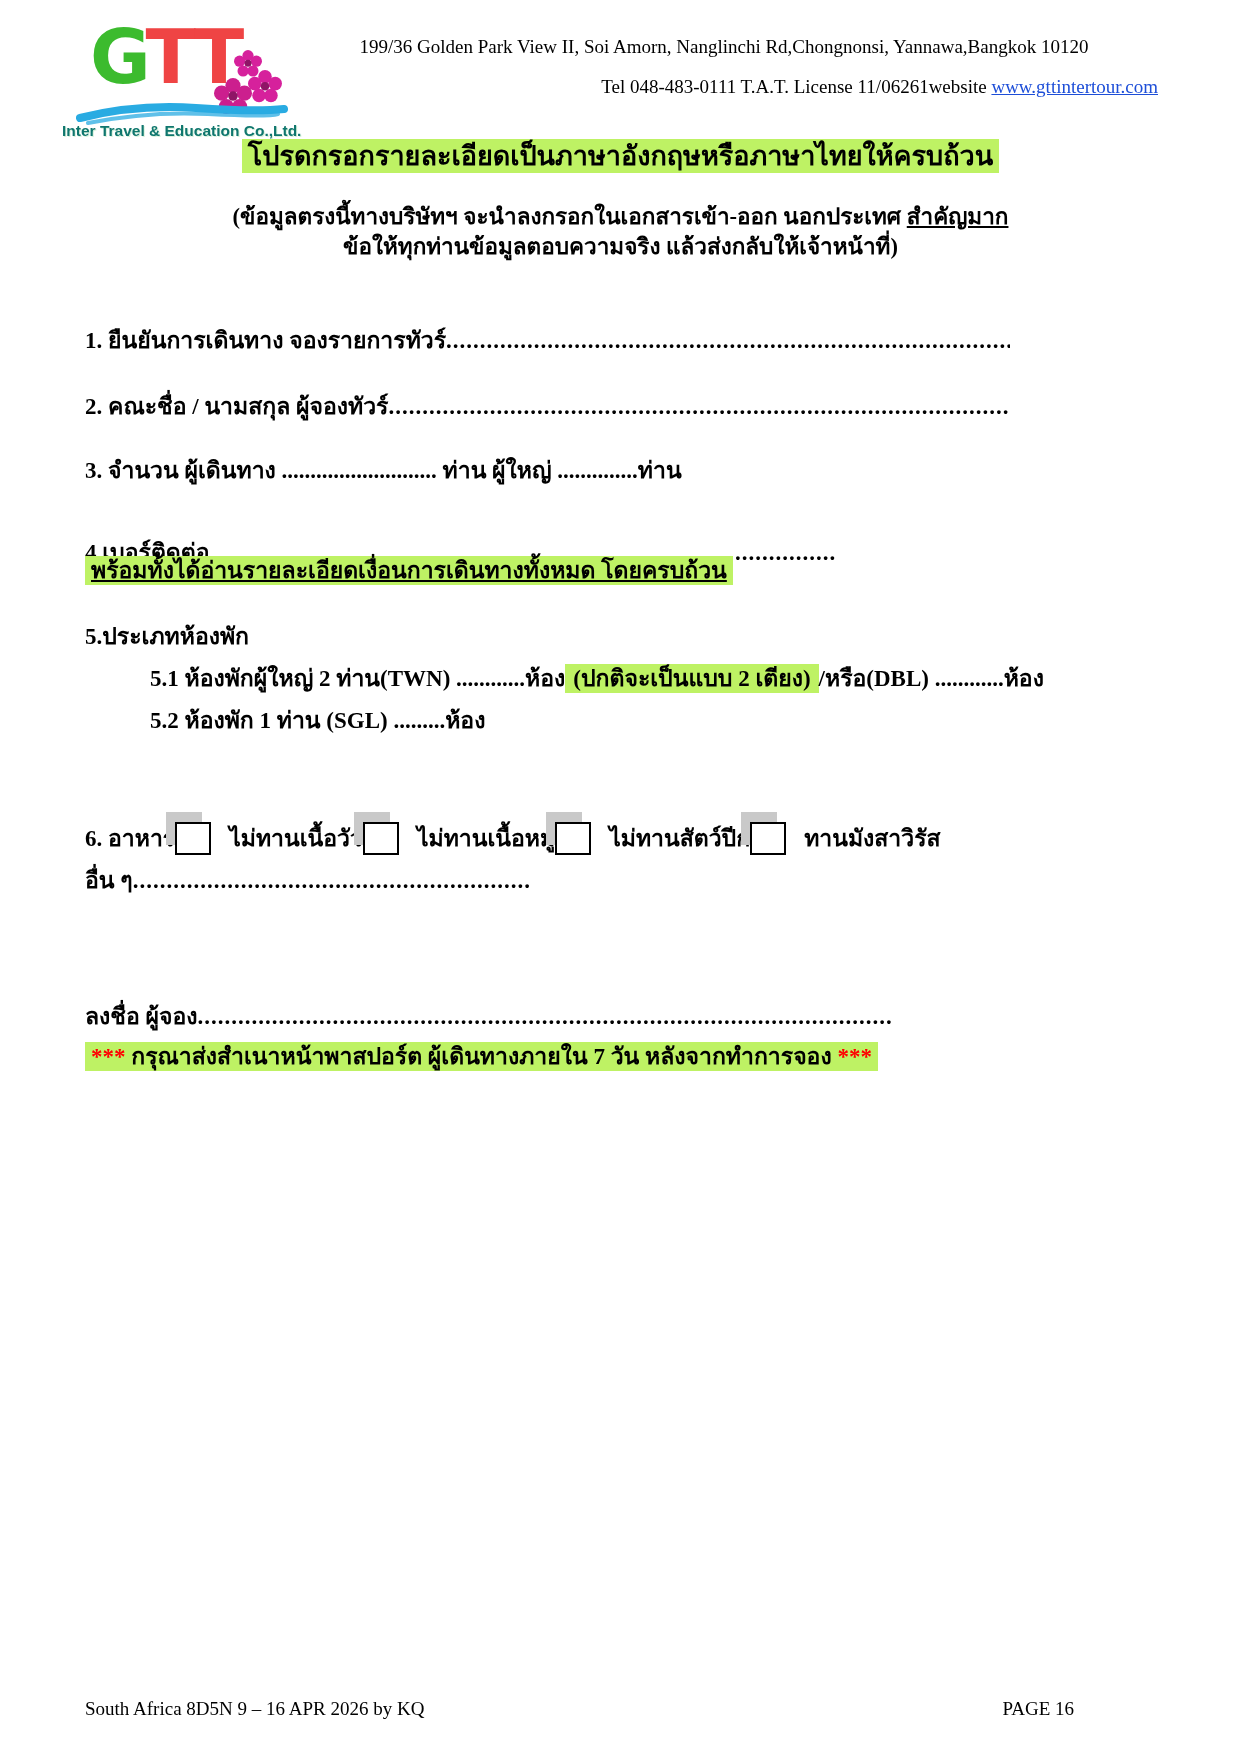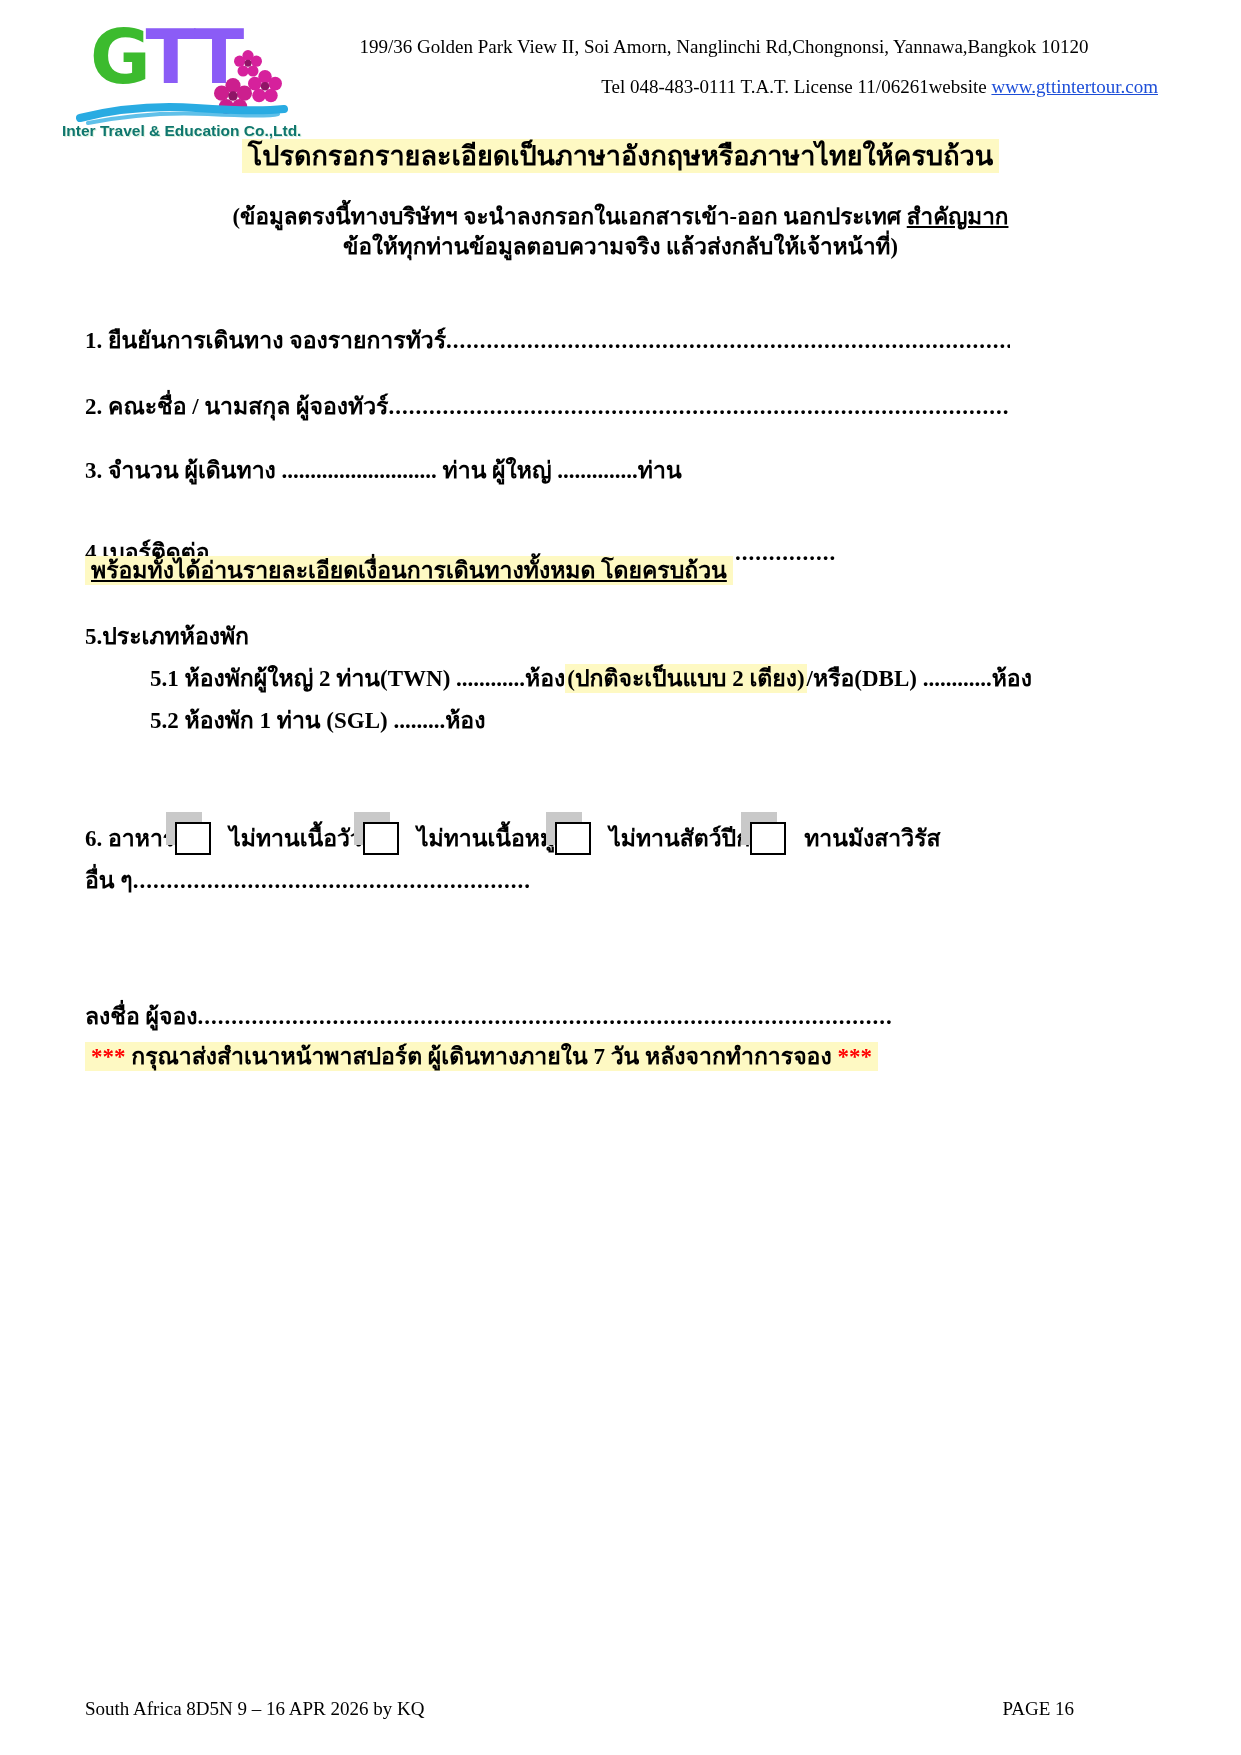--- a/index.html
+++ b/index.html
@@ -9,36 +9,36 @@
     margin:0 auto;
     background:#ffffff;
     font-family:"Liberation Serif","DejaVu Serif",serif;
     color:#000;
     overflow:hidden;
   }
   
   .logo{position:absolute;left:62px;top:26px;width:230px;height:110px;}
   .logo-letters{position:absolute;left:28px;top:-6px;font-family:"DejaVu Sans","Liberation Sans",sans-serif;font-weight:bold;font-size:74px;letter-spacing:-4px;line-height:1;}
   .logo-g{color:#3cbb2e;}
-  .logo-tt{color:#8b5cf6;}
+  .logo-tt{color:#ef4444;}
   .flower{position:absolute;}
   .swoosh{position:absolute;left:14px;top:74px;}
   .logo-company{position:absolute;left:0px;top:96px;width:240px;font-family:"Liberation Sans","DejaVu Sans",sans-serif;font-weight:bold;font-size:15.5px;color:#0f766e;text-shadow:1px 1px 0 #d9f2dc;}
   
   .addr{position:absolute;left:290px;right:83px;top:36px;text-align:center;font-size:19px;white-space:nowrap;}
   .tel{position:absolute;left:290px;right:83px;top:76px;text-align:right;font-size:19px;white-space:nowrap;}
   .link{color:#1d4ed8;text-decoration:underline;cursor:pointer;}
   
   .center-row{position:absolute;left:0;width:100%;text-align:center;white-space:nowrap;}
   .title-row{top:134px;}
   .title-text{font-size:27px;font-weight:bold;}
   .intro{font-size:22.5px;font-weight:bold;}
   .intro1{top:198px;}
   .intro2{top:228px;}
-  .hl{background:#fef9c3;padding:2px 6px;font-family:Liberation Serif, serif;}
+  .hl{background:#bef264;padding:2px 6px;font-family:Liberation Serif, serif;}
   .ul{text-decoration:underline;}
   
   .line{position:absolute;left:85px;font-size:23px;font-weight:bold;white-space:nowrap;}
   .clip{width:925px;overflow:hidden;}
   .indent{left:150px;}
   .dots{letter-spacing:1px;}
   
   .food-row{display:flex;align-items:center;}
   .food-opt{display:flex;align-items:center;gap:18px;}
   .cb{display:inline-block;width:32px;height:29px;background:#ffffff;border:2.5px solid #000;box-shadow:-9px -10px 0 0 #c9c9c9;cursor:pointer;}
@@ -111,21 +111,21 @@
 
   <div class="line clip" style="top:388px;"><span>2. คณะชื่อ / นามสกุล ผู้จองทัวร์</span><span class="dots">..................................................................................................................................................</span></div>
 
   <div class="line" style="top:452px;">3. จำนวน ผู้เดินทาง ........................... ท่าน ผู้ใหญ่ ..............ท่าน</div>
 
   <div class="line" style="top:534px;"><span>4.เบอร์ติดต่อ </span><span class="dots">............................................................................................</span></div>
 
   <div class="line" style="top:552px;"><span class="hl ul">พร้อมทั้งได้อ่านรายละเอียดเงื่อนการเดินทางทั้งหมด โดยครบถ้วน</span></div>
 
   <div class="line" style="top:618px;">5.ประเภทห้องพัก</div>
-  <div class="line indent" style="top:660px;"><span>5.1 ห้องพักผู้ใหญ่ 2 ท่าน(TWN) ............ห้อง</span><span class="hl" style="padding:2px 2px;">(ปกติจะเป็นแบบ 2 เตียง)</span><span>/หรือ(DBL) ............ห้อง</span></div>
+  <div class="line indent" style="top:660px;"><span>5.1 ห้องพักผู้ใหญ่ 2 ท่าน(TWN) ............ห้อง</span><span class="hl" style="padding:2px 8px;">(ปกติจะเป็นแบบ 2 เตียง)</span><span>/หรือ(DBL) ............ห้อง</span></div>
   <div class="line indent" style="top:702px;">5.2 ห้องพัก 1 ท่าน (SGL) .........ห้อง</div>
 
   <div class="line food-row" style="top:820px;">
     <span>6. อาหาร</span>
     <span class="food-opt">
         <span class="cb"></span>
         <span>ไม่ทานเนื้อวัว</span>
       </span>
     <span class="food-opt">
         <span class="cb"></span>

